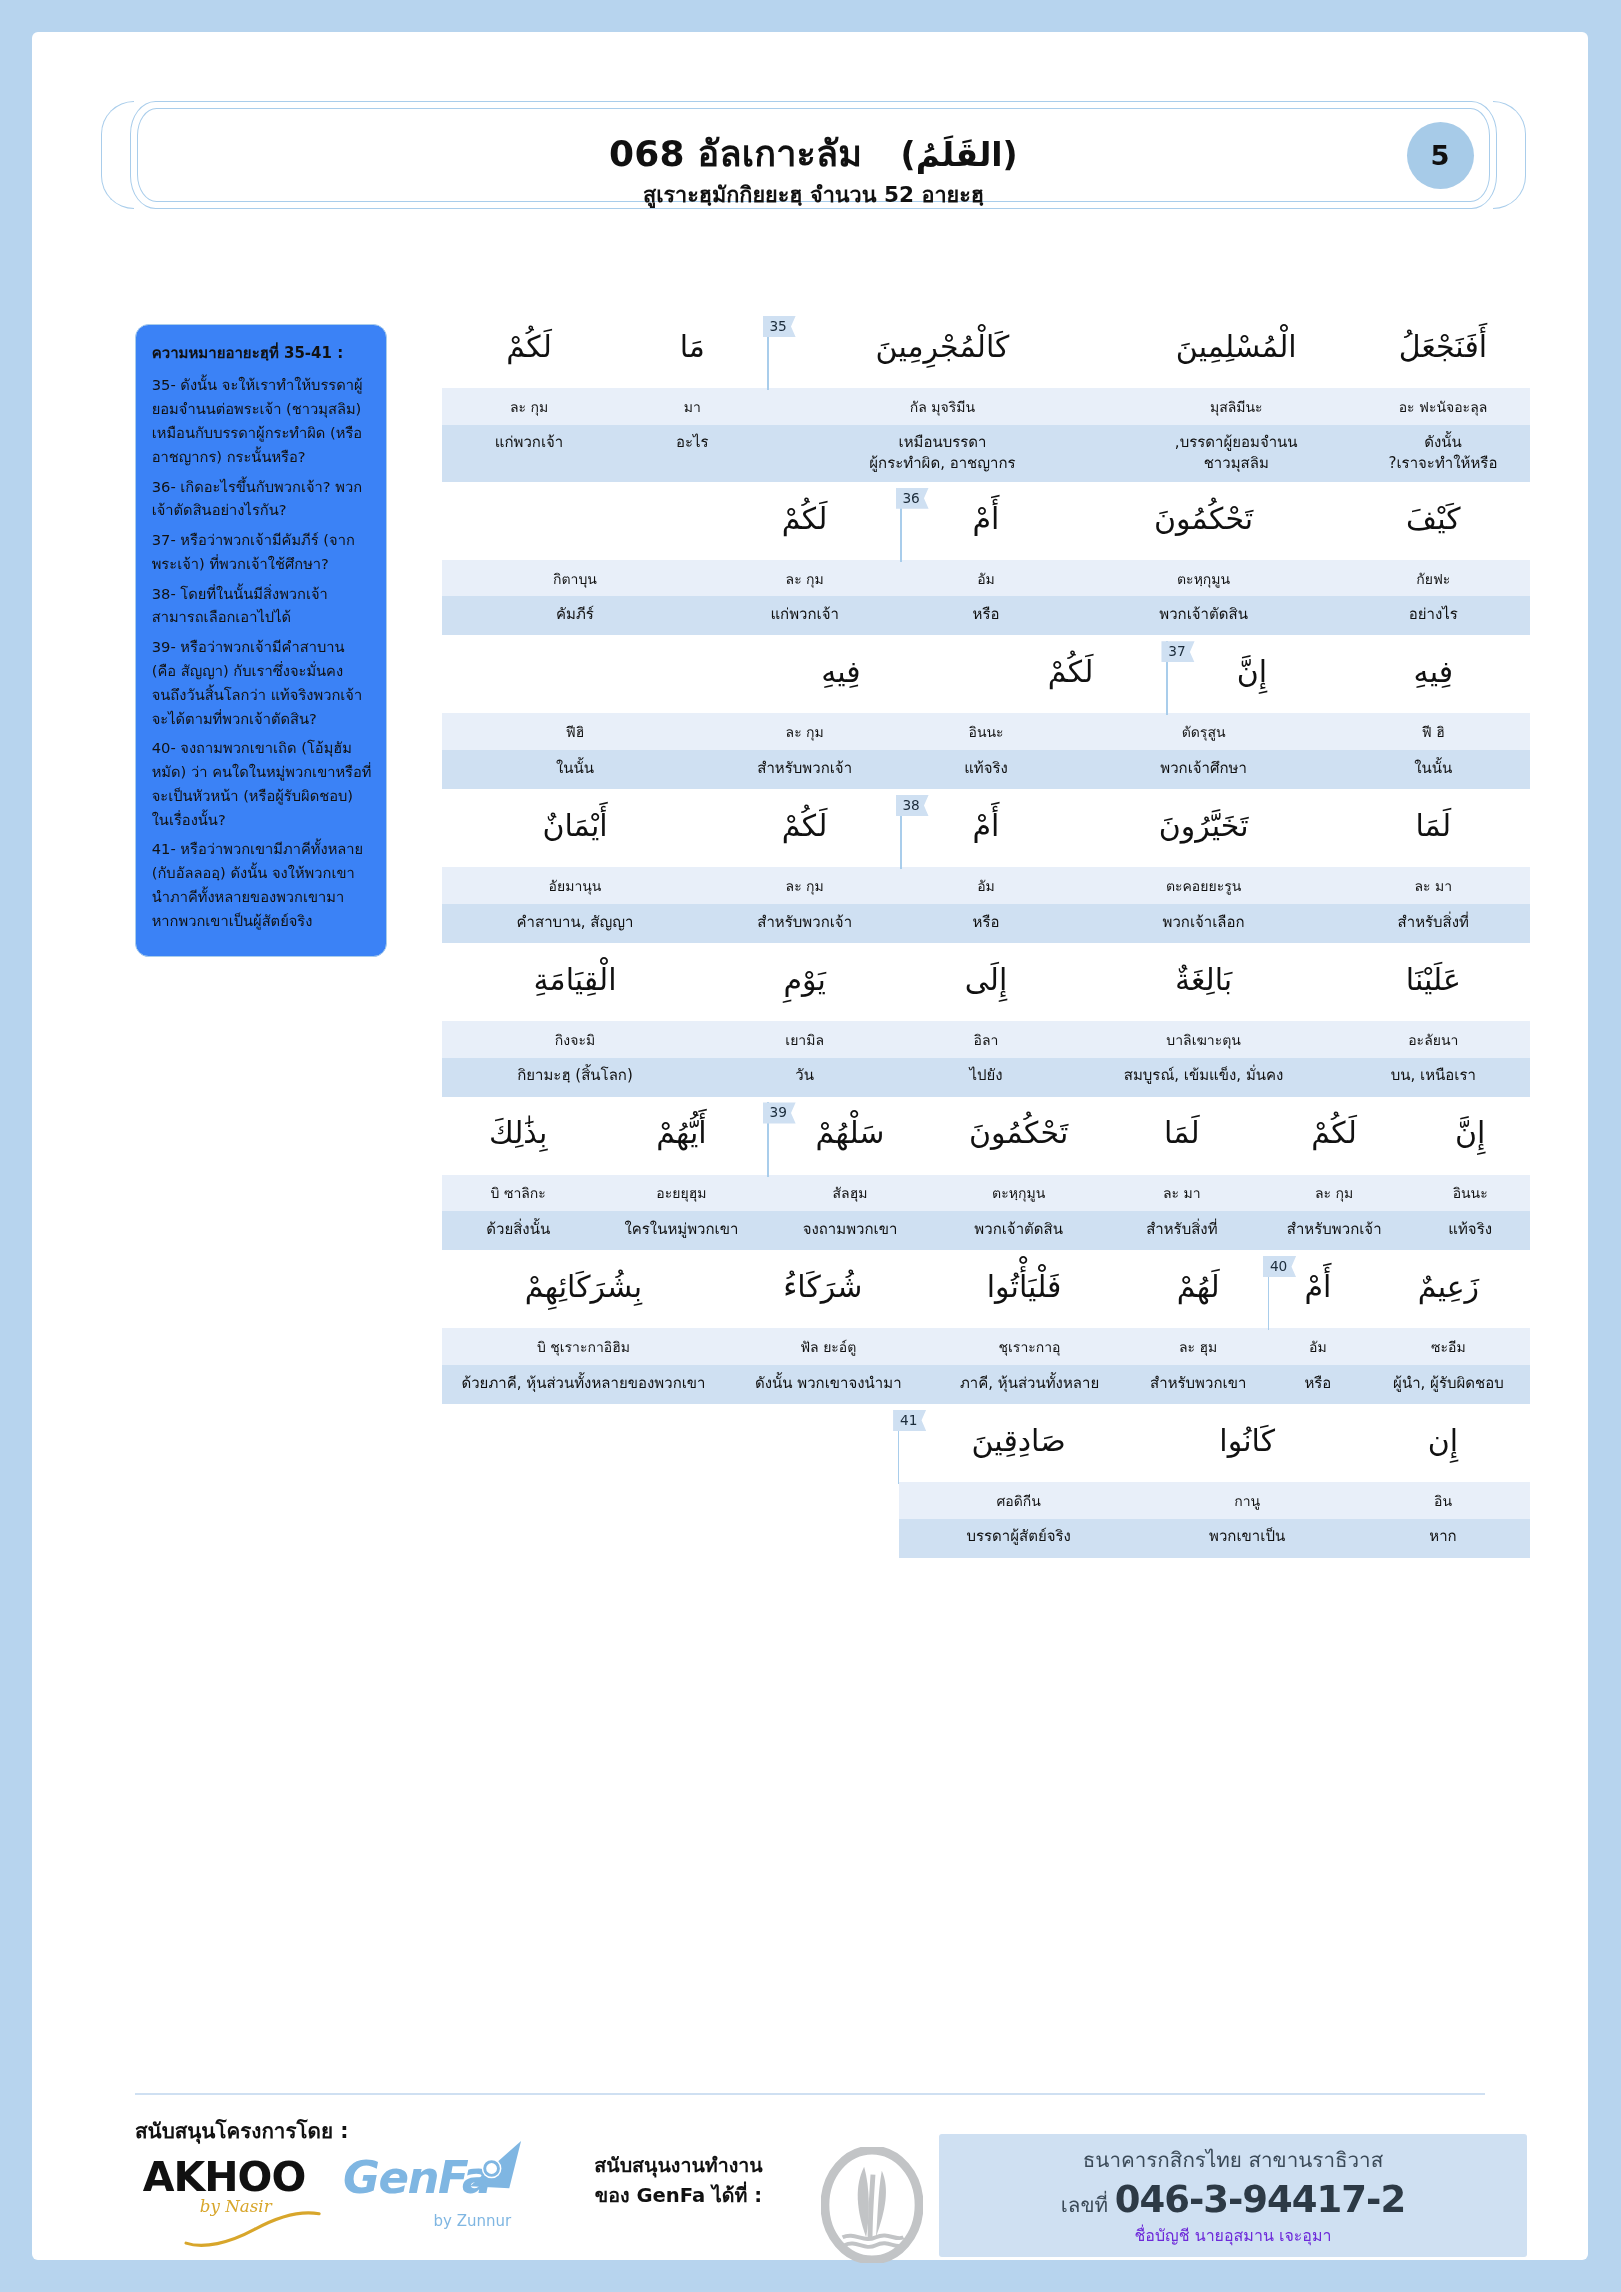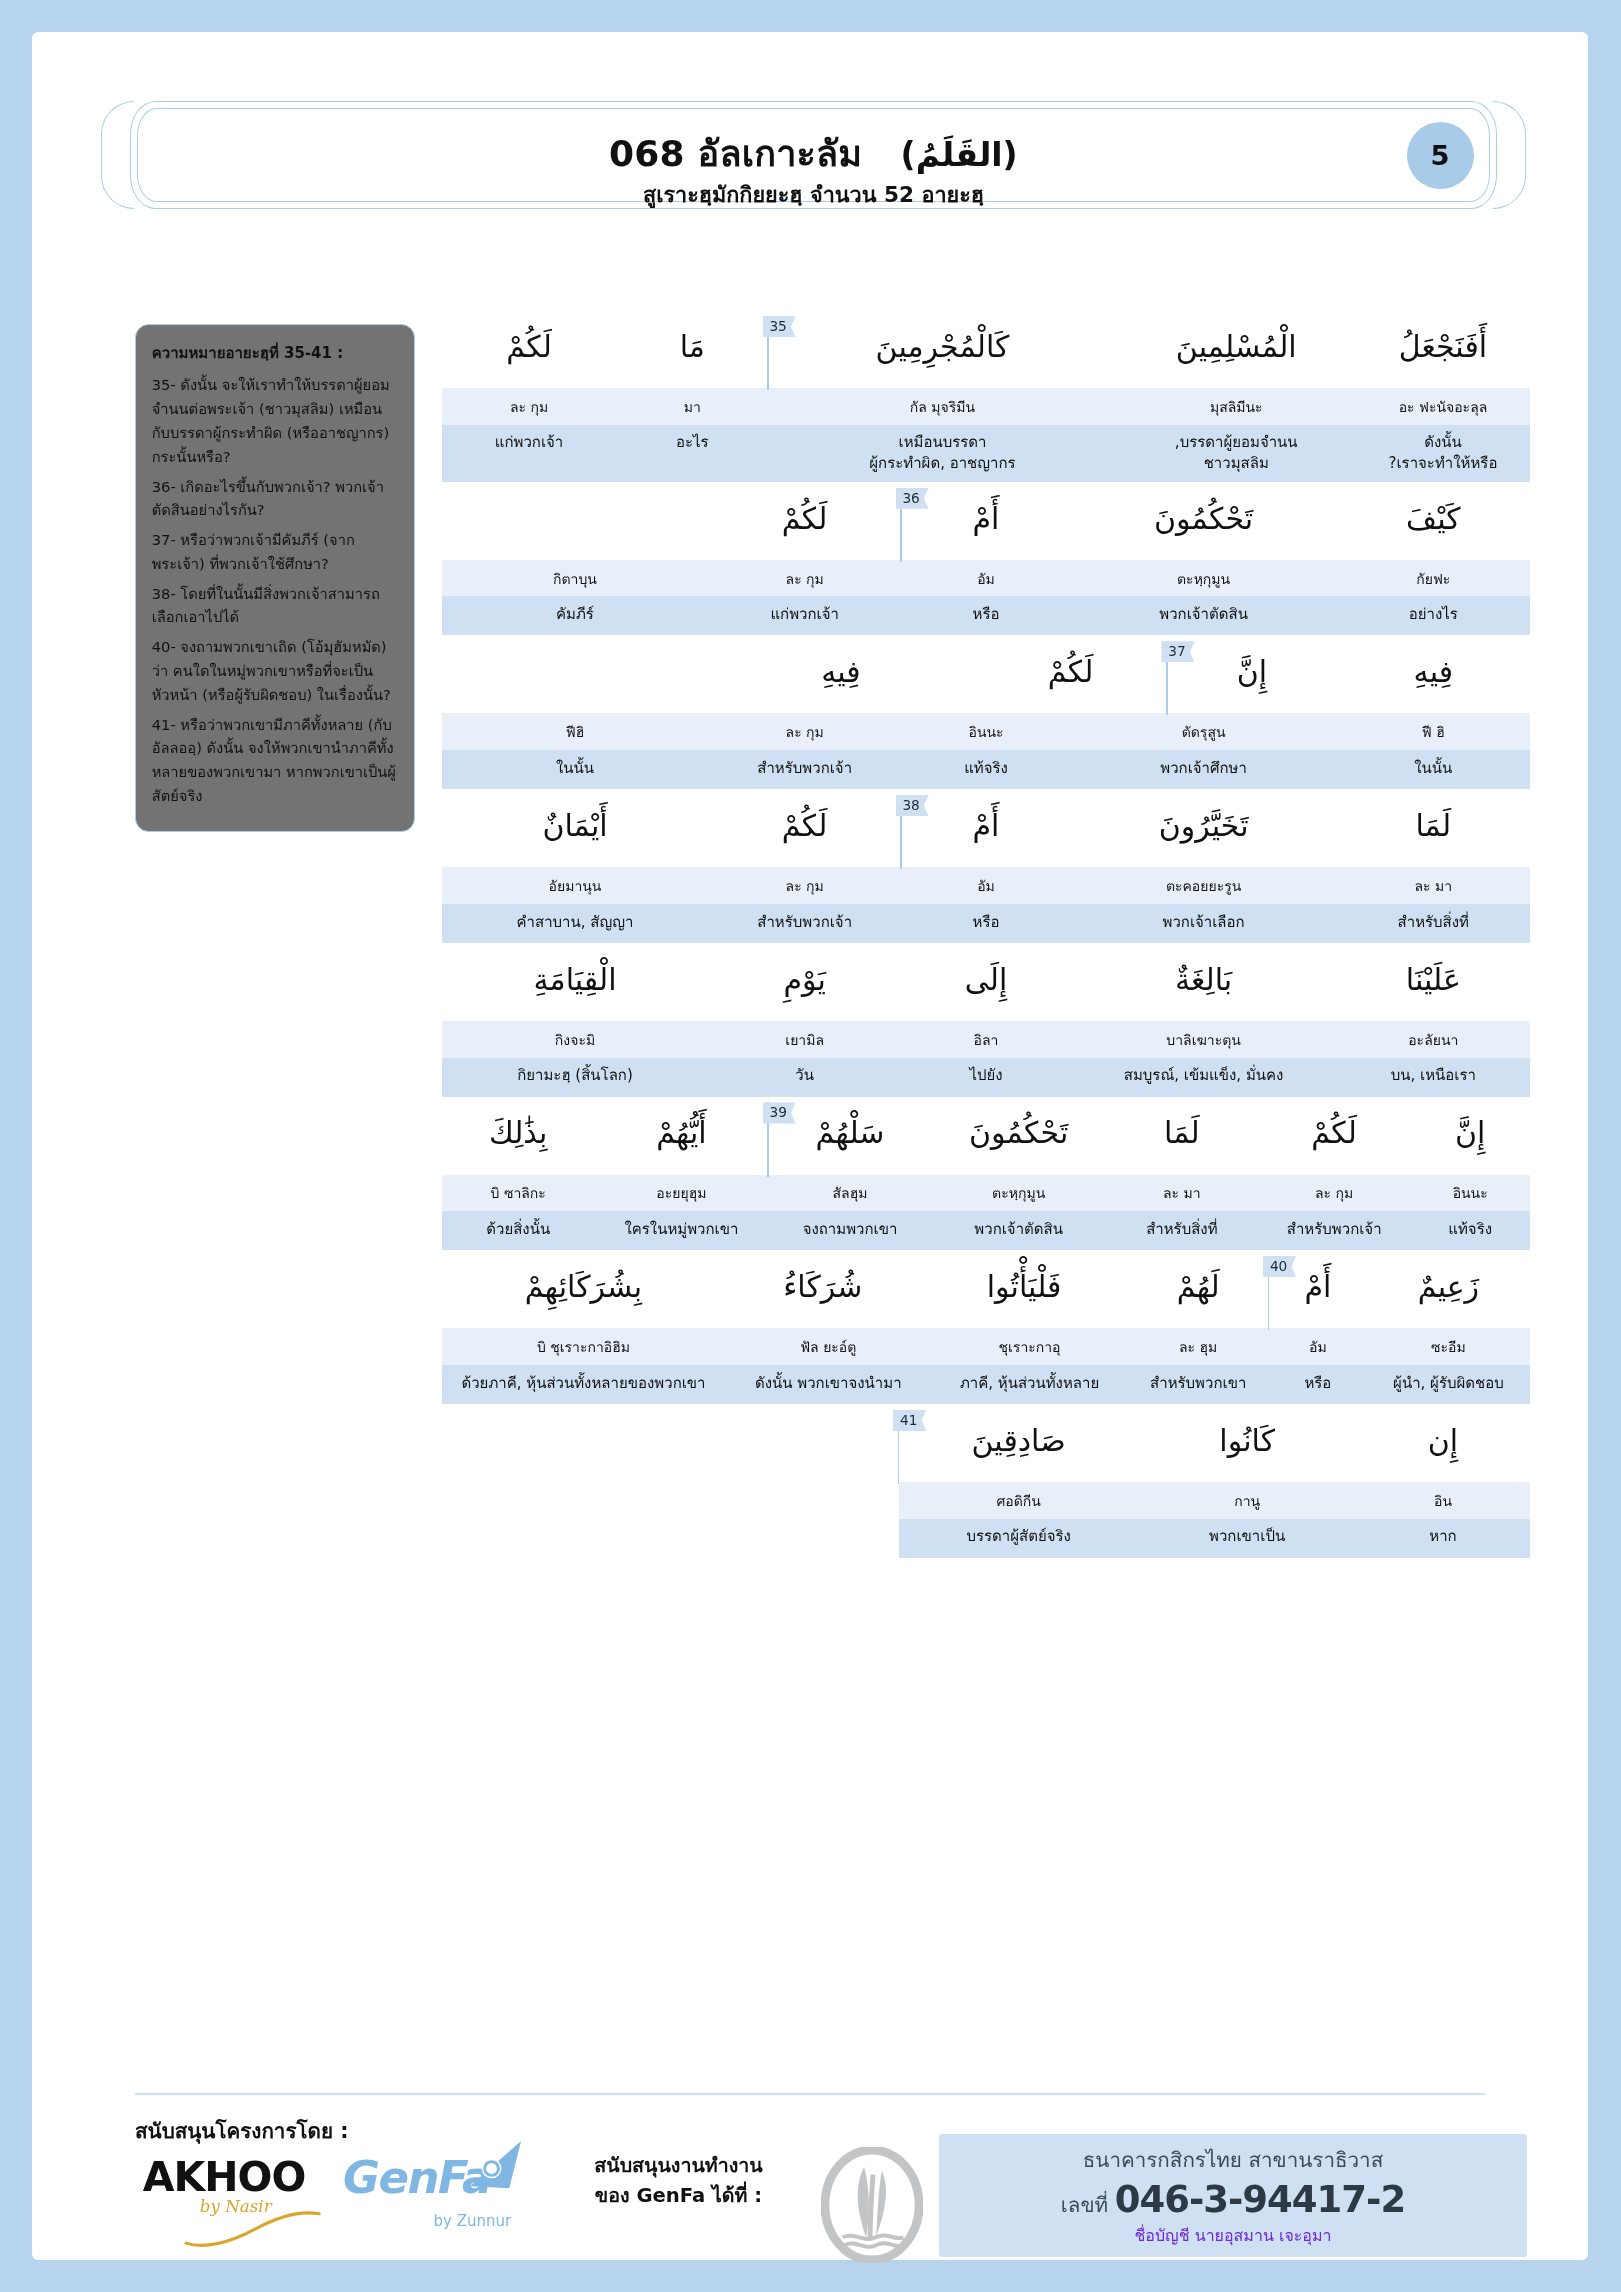--- a/index.html
+++ b/index.html
@@ -55,24 +55,24 @@
   .page-badge{
     position:absolute; right:23.5px; top:20.6px;
     width:67px; height:67px; border-radius:50%;
     background:#a7cbe8;
     display:flex; align-items:center; justify-content:center;
     font-size:27.4px; font-weight:bold; color:#111;
   }
 
   
   .note{
-    position:absolute; left:103px; top:292px; width:280px;
+    position:absolute; left:103px; top:292px; width:252px;
     border:1.5px solid #a9cdeb; border-radius:13.7px;
     padding:15.7px 13.7px 17.6px 15.7px;
-    background:#737373;
+    background:#3b82f6;
   }
   .note-title{ font-size:15px; font-weight:bold; color:#111; margin-bottom:8.8px;}
   .note-p{ font-size:14.7px; color:#111; line-height:1.62; margin-bottom:5.9px;}
 
   
   .table-area{ position:absolute; left:410px; top:280px; width:1088px; }
   .grid-row{ width:100%; margin-bottom:2px; }
   .arabic-line{
     display:flex; direction:rtl; width:100%;
     align-items:flex-end; justify-content:flex-start;
@@ -202,20 +202,21 @@
     <div class="page-badge">5</div>
   </div>
 
   <div class="note">
     <div class="note-title">ความหมายอายะฮฺที่ 35-41 :</div>
     <div id="note-body">
         <div class="note-p">35- ดังนั้น จะให้เราทำให้บรรดาผู้ยอมจำนนต่อพระเจ้า (ชาวมุสลิม) เหมือนกับบรรดาผู้กระทำผิด (หรืออาชญากร) กระนั้นหรือ?</div>
         <div class="note-p">36- เกิดอะไรขึ้นกับพวกเจ้า? พวกเจ้าตัดสินอย่างไรกัน?</div>
         <div class="note-p">37- หรือว่าพวกเจ้ามีคัมภีร์ (จากพระเจ้า) ที่พวกเจ้าใช้ศึกษา?</div>
         <div class="note-p">38- โดยที่ในนั้นมีสิ่งพวกเจ้าสามารถเลือกเอาไปได้</div>
+        <div class="note-p">39- หรือว่าพวกเจ้ามีคำสาบาน (คือ สัญญา) กับเราซึ่งจะมั่นคงจนถึงวันสิ้นโลกว่า แท้จริงพวกเจ้าจะได้ตามที่พวกเจ้าตัดสิน?</div>
         <div class="note-p">40- จงถามพวกเขาเถิด (โอ้มุฮัมหมัด) ว่า คนใดในหมู่พวกเขาหรือที่จะเป็นหัวหน้า (หรือผู้รับผิดชอบ) ในเรื่องนั้น?</div>
         <div class="note-p">41- หรือว่าพวกเขามีภาคีทั้งหลาย (กับอัลลออฺ) ดังนั้น จงให้พวกเขานำภาคีทั้งหลายของพวกเขามา หากพวกเขาเป็นผู้สัตย์จริง</div>
       </div>
   </div>
 
   <div class="table-area" id="table-area">
       <div class="grid-row">
         <div class="arabic-line">
           <div class="arabic-cell" style="flex: 0 0 16%;"><span>أَفَنَجْعَلُ</span></div>
           <div class="arabic-cell" style="flex: 0 0 22%;"><span>الْمُسْلِمِينَ</span></div>

